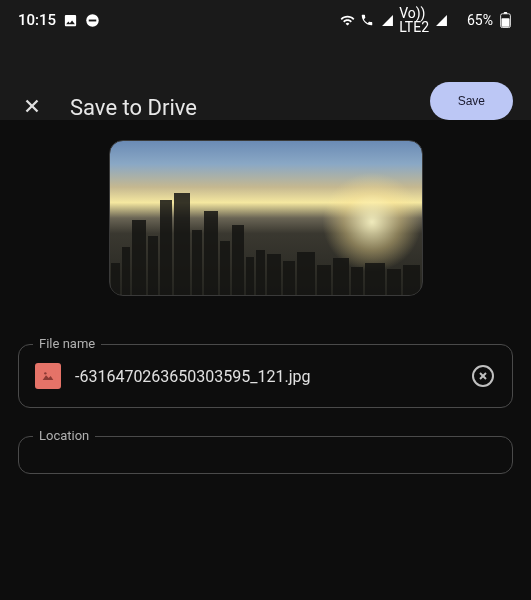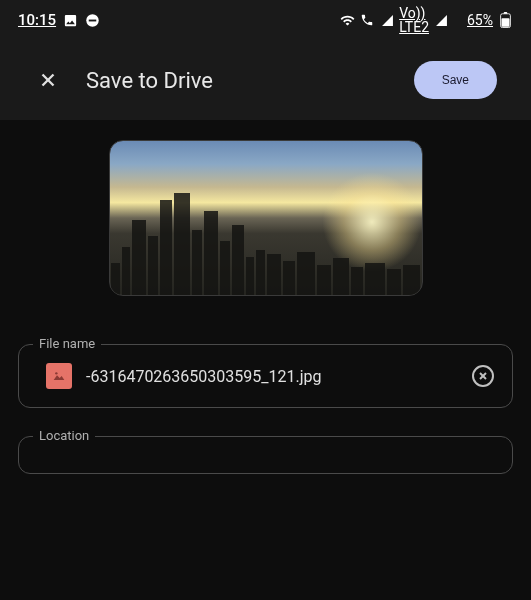--- a/index.html
+++ b/index.html
@@ -17,21 +17,20 @@
     }
     .status-bar {
       height: 40px;
       background: #1a1a1a;
       display: flex;
       justify-content: space-between;
       align-items: center;
       padding: 0 18px;
       font-size: 15px;
       color: #fff;
-      text-decoration: underline;
     }
     .status-left {
       display: flex;
       align-items: center;
       gap: 6px;
     }
     .status-time {
       font-weight: 500;
     }
     .status-icon-small {
@@ -47,22 +46,22 @@
       gap: 4px;
       font-size: 14px;
     }
     .battery-text {
       margin-left: 14px;
     }
     .header {
       height: 80px;
       background: #1a1a1a;
       display: flex;
-      align-items: center;
-      padding: 0 34px;
+      align-items: flex-end;
+      padding: 0 18px;
       gap: 24px;
     }
     .close-btn {
       width: 28px;
       height: 28px;
       display: flex;
       align-items: center;
       justify-content: center;
       cursor: pointer;
       color: #e0e0e0;
@@ -141,21 +140,20 @@
       left: 14px;
       background: #0d0d0d;
       padding: 0 6px;
       font-size: 13px;
       color: #b0b0b0;
     }
     .field-content {
       display: flex;
       align-items: center;
       gap: 14px;
-      margin-left: 11px;
     }
     .file-icon {
       width: 26px;
       height: 26px;
       background: #e57368;
       border-radius: 3px;
       display: flex;
       align-items: center;
       justify-content: center;
       flex-shrink: 0;

